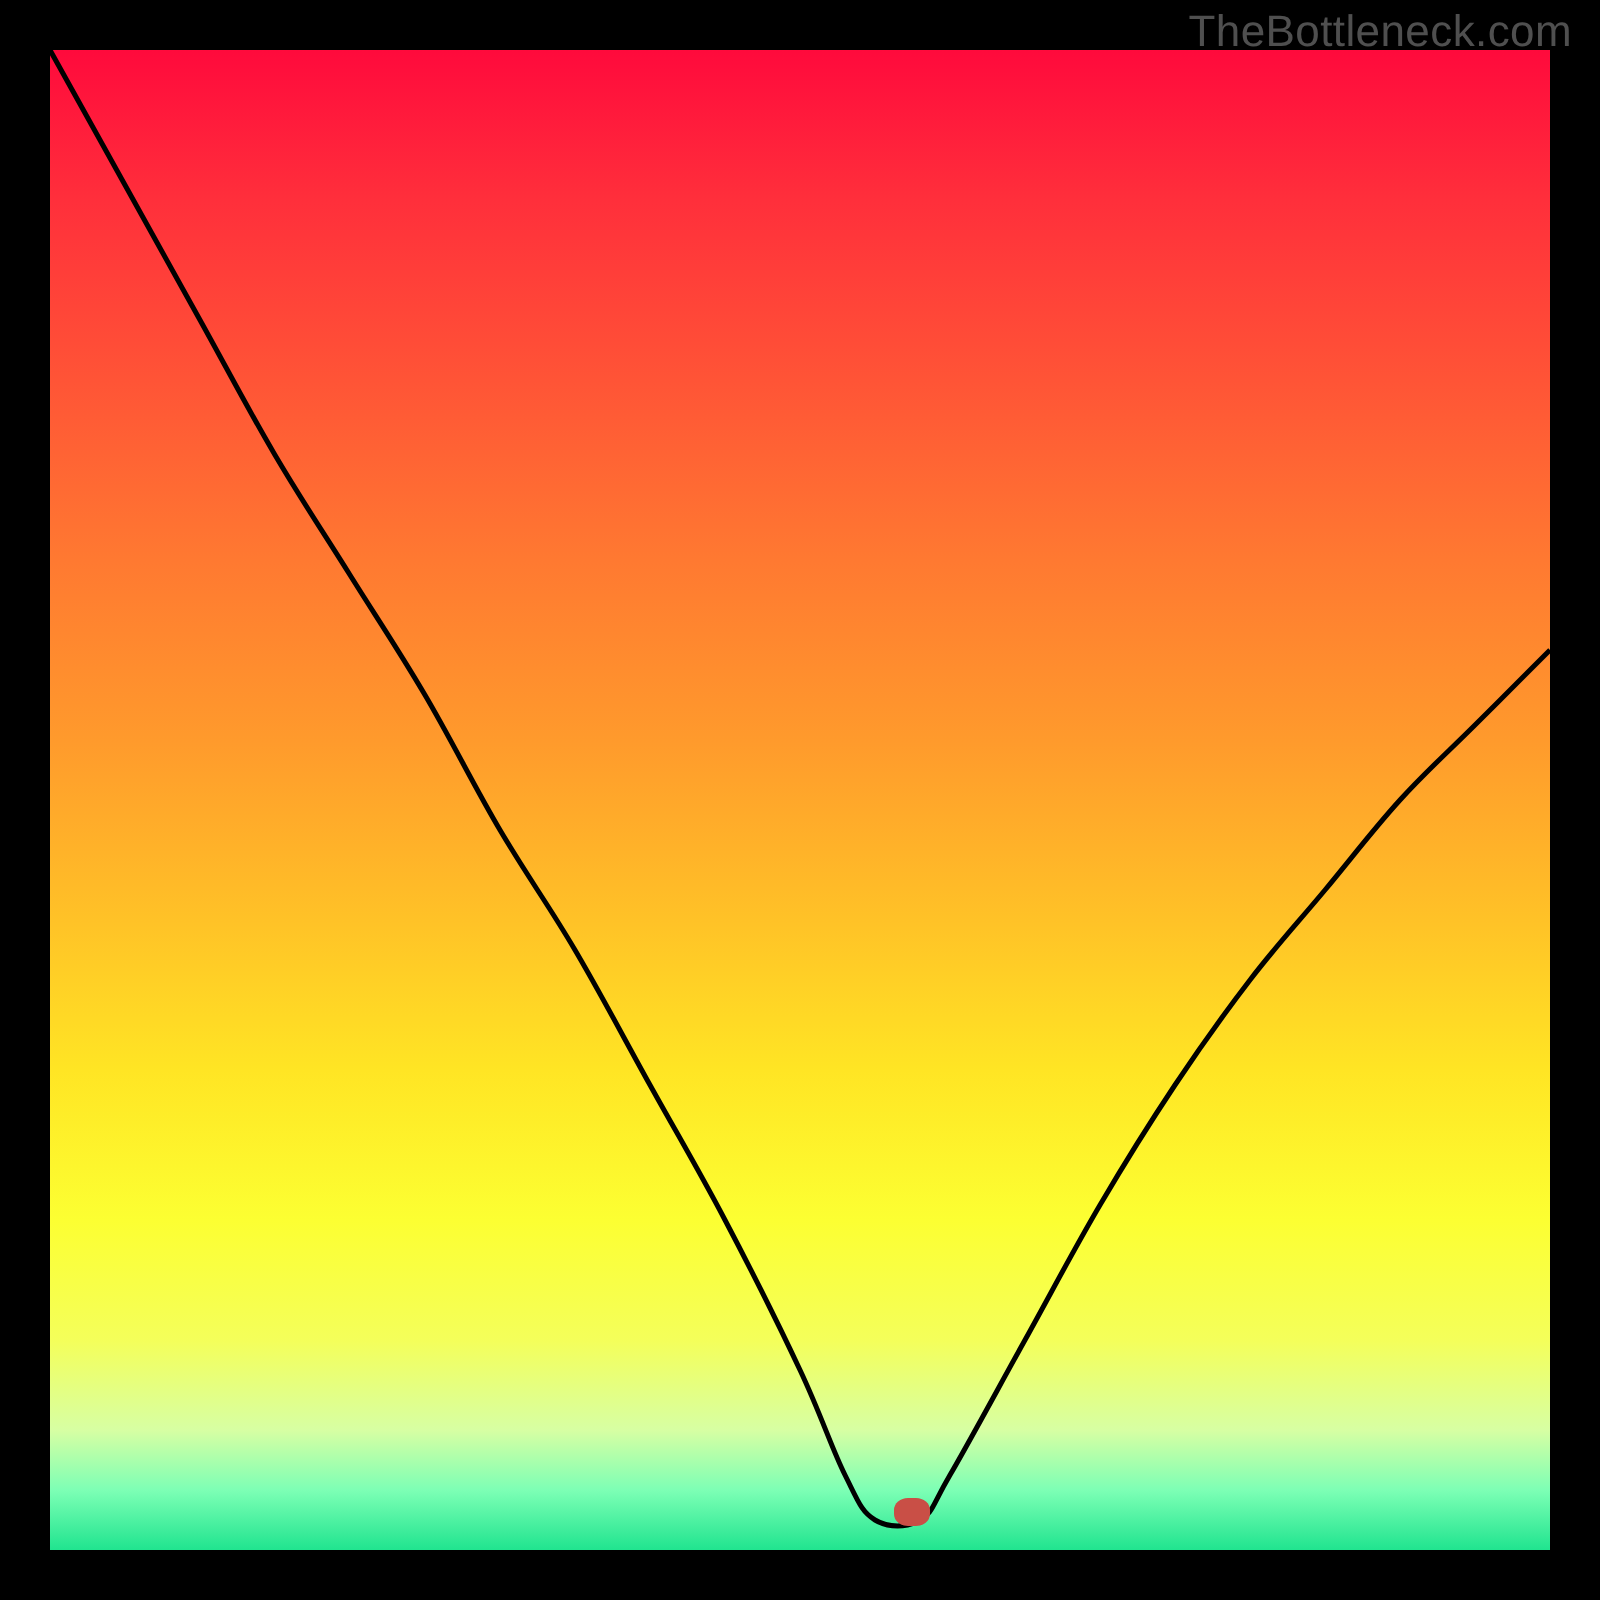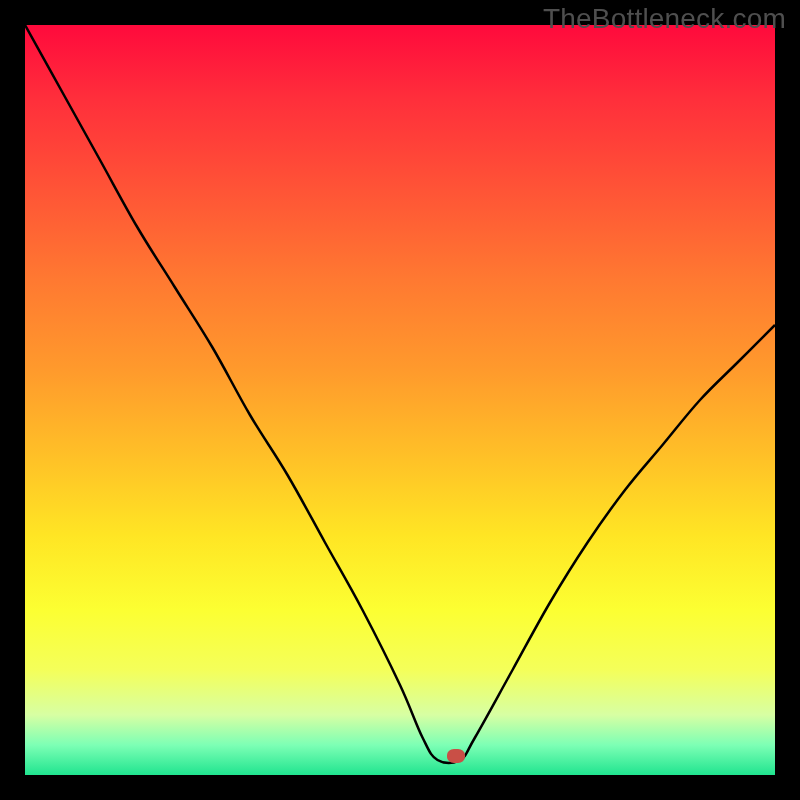--- a/index.html
+++ b/index.html
@@ -15,21 +15,21 @@
     position: relative;
     width: 800px;
     height: 800px;
     background: #000;
   }
   .watermark {
     position: absolute;
     top: 3px;
     right: 14px;
     color: #4f4f4f;
-    font-size: 28px;
+    font-size: 22px;
     font-weight: 400;
     letter-spacing: 0.2px;
     z-index: 5;
   }
   .plot {
     position: absolute;
     left: 25px;
     top: 25px;
     width: 750px;
     height: 750px;

